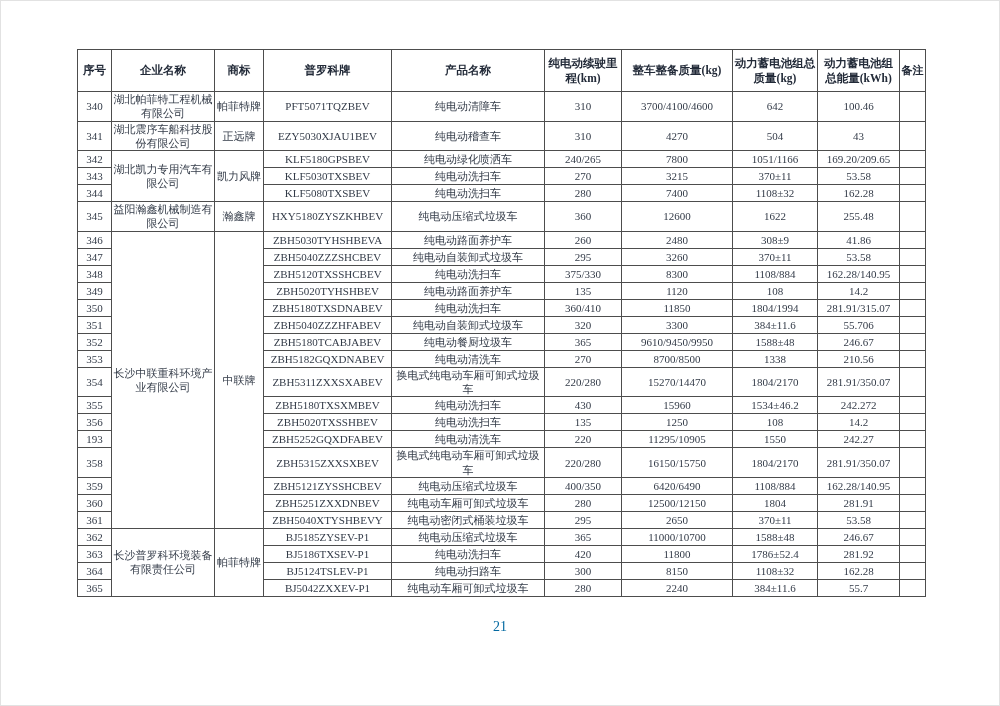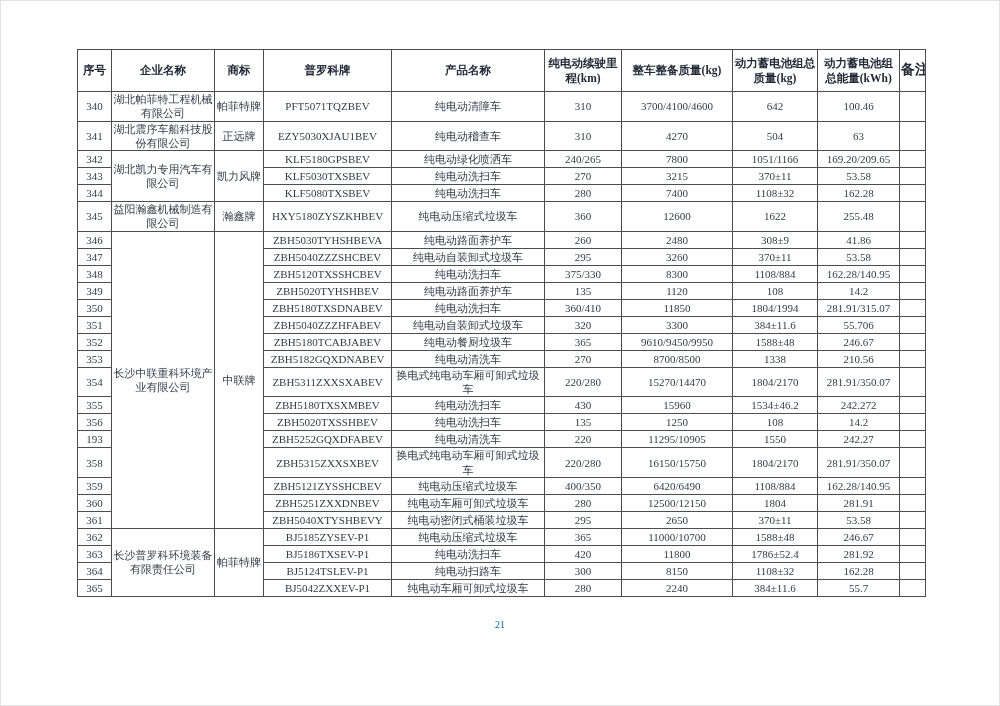--- a/index.html
+++ b/index.html
@@ -36,29 +36,29 @@
   .catalog th {
     font-weight: bold;
     font-size: 11.5px;
     height: 42px;
     color: #222a38;
   }
   .catalog td {
     font-size: 11px;
     height: 17px;
   }
-  .catalog th.h-note { white-space: nowrap; font-size: 14px; }
+  .catalog th.h-note { white-space: nowrap; font-size: 11px; }
   .catalog td.c-model, .catalog td.c-range, .catalog td.c-mass,
   .catalog td.c-bmass, .catalog td.c-energy { letter-spacing: 0; }
   .page-number {
     position: absolute;
     left: 0; right: 0;
     top: 618px;
     text-align: center;
-    font-size: 10px;
+    font-size: 14px;
     color: #0369a1;
   }
 </style>
 </head>
 <body>
 
 <div class="page">
   <table class="catalog">
     <colgroup>
       <col style="width:34px">
@@ -101,21 +101,21 @@
         </tr>
         <tr>
           <td class="c-no">341</td>
           <td class="c-company" rowspan="1">湖北震序车船科技股份有限公司</td>
           <td class="c-brand" rowspan="1">正远牌</td>
           <td class="c-model">EZY5030XJAU1BEV</td>
           <td class="c-name">纯电动稽查车</td>
           <td class="c-range">310</td>
           <td class="c-mass">4270</td>
           <td class="c-bmass">504</td>
-          <td class="c-energy">63</td>
+          <td class="c-energy">43</td>
           <td class="c-note"></td>
         </tr>
         <tr>
           <td class="c-no">342</td>
           <td class="c-company" rowspan="3">湖北凯力专用汽车有限公司</td>
           <td class="c-brand" rowspan="3">凯力风牌</td>
           <td class="c-model">KLF5180GPSBEV</td>
           <td class="c-name">纯电动绿化喷洒车</td>
           <td class="c-range">240/265</td>
           <td class="c-mass">7800</td>

